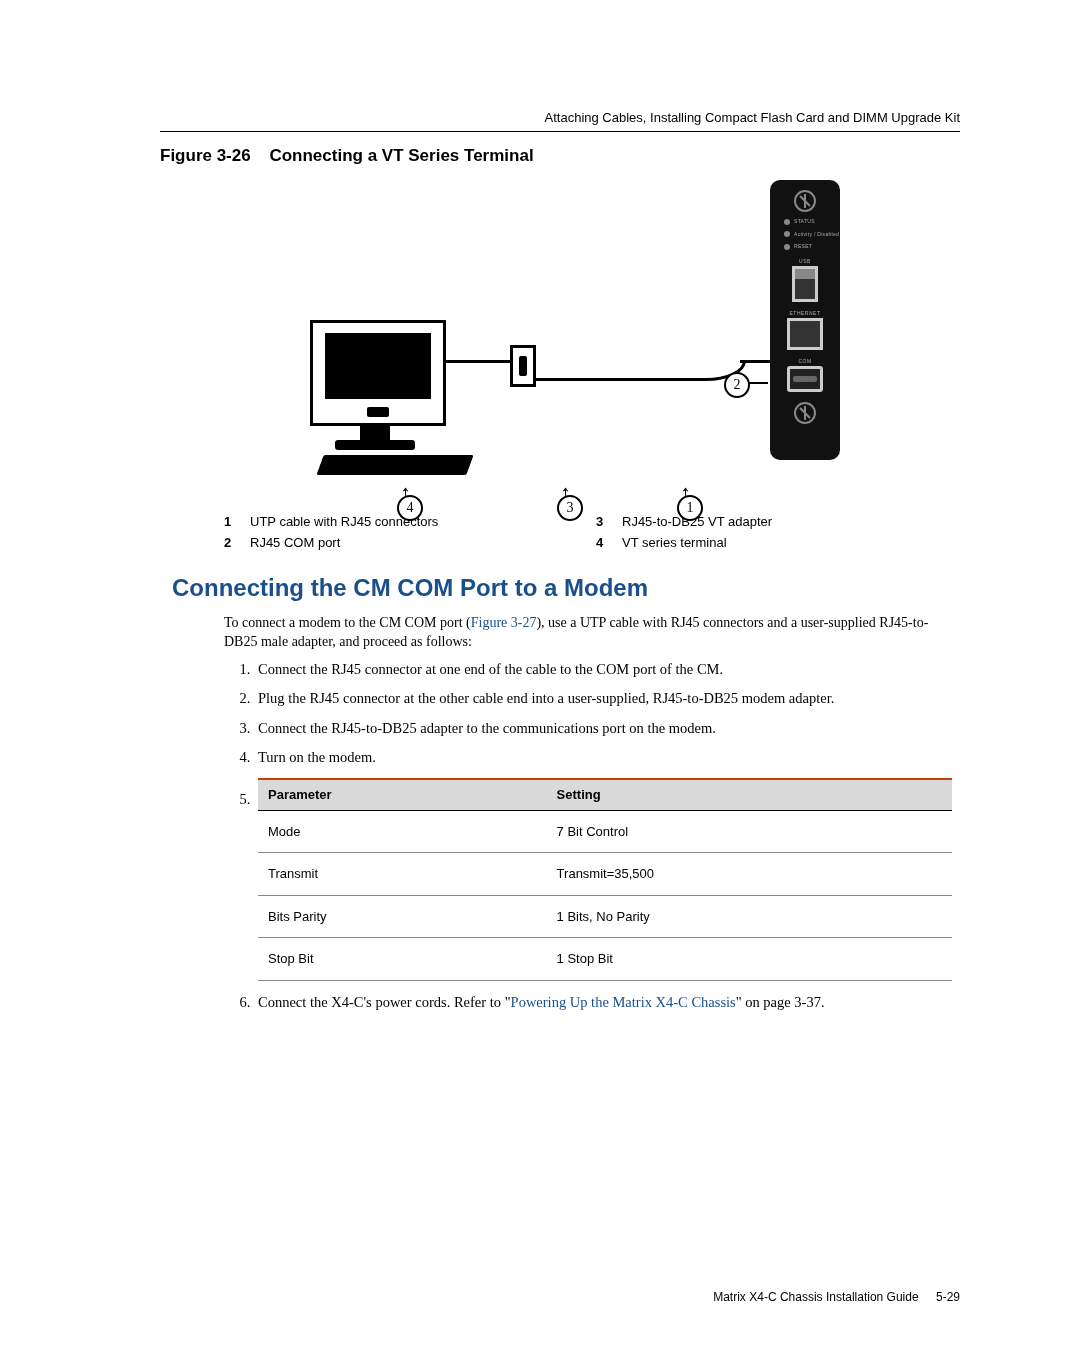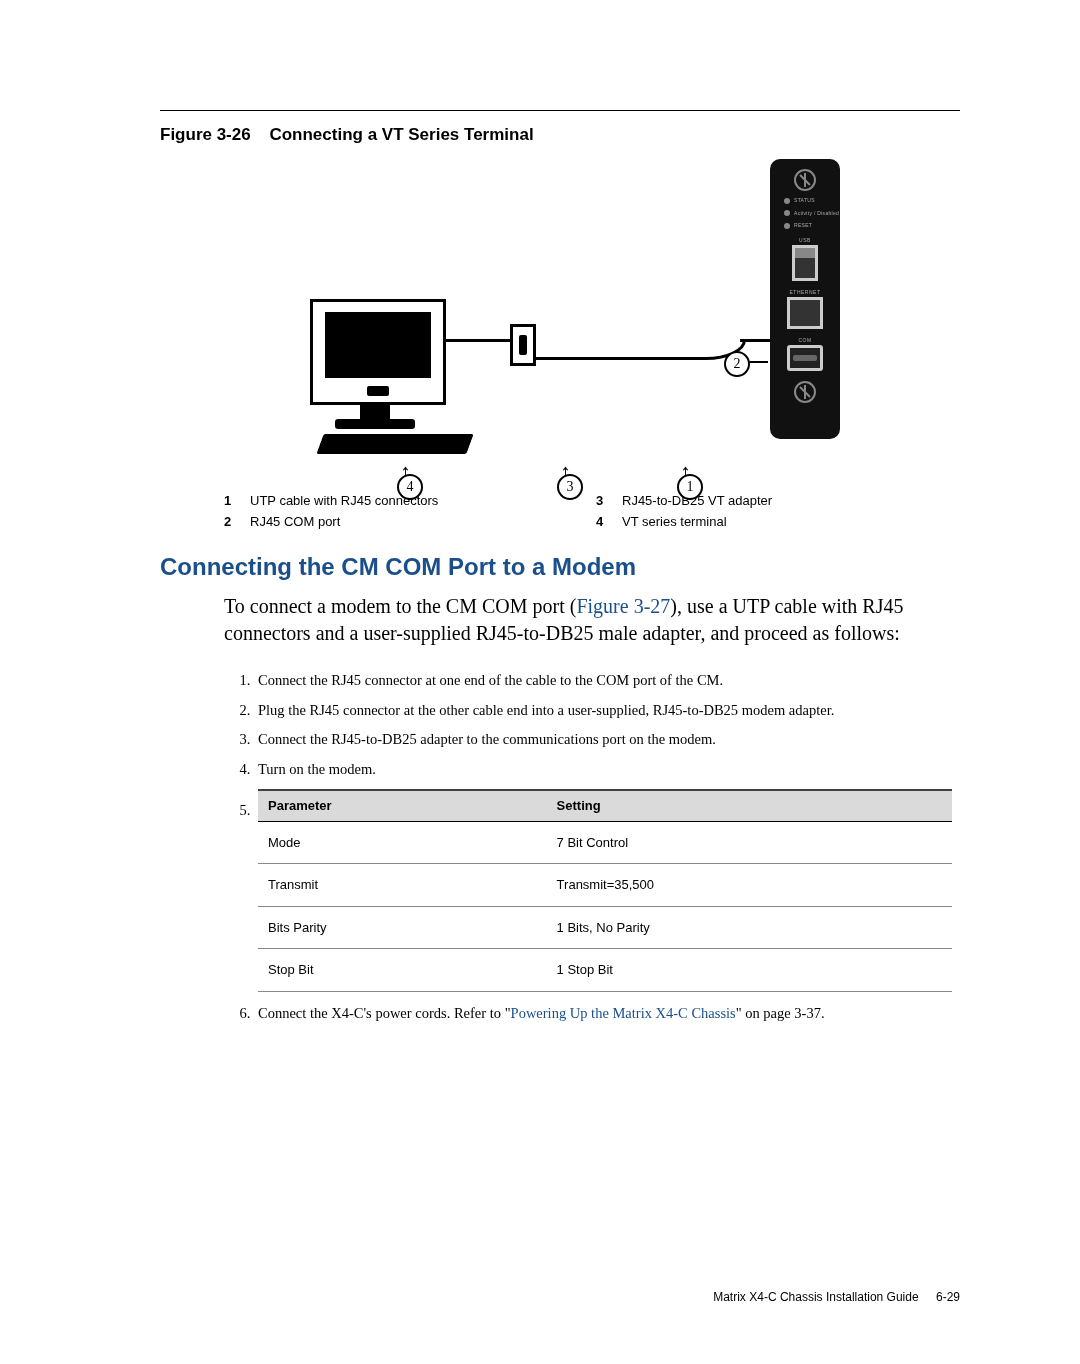--- a/index.html
+++ b/index.html
@@ -112,28 +112,28 @@
     row-gap: 6px;
     font-size: 13px;
     margin: 0 0 24px 64px;
   }
   .legend .n { font-weight: bold; }
   h2.section {
     font-family: Arial, Helvetica, sans-serif;
     font-size: 24px;
     font-weight: bold;
     color: #1a4f8b;
-    margin: 14px 0 12px 0;
+    margin: 14px 0 12px 12px;
   }
   .body-indent { margin-left: 64px; }
   p.body {
     font-family: "Palatino Linotype", Georgia, serif;
-    font-size: 20px;
+    font-size: 14px;
     line-height: 1.35;
-    margin: 0 0 24px 0;
+    margin: 0 0 8px 0;
   }
   .link { color: #1a4f8b; }
   ol.steps {
     font-family: "Palatino Linotype", Georgia, serif;
     font-size: 14.5px;
     line-height: 1.35;
     padding-left: 22px;
     margin: 8px;
   }
   ol.steps > li { margin-bottom: 10px; padding-left: 4px; }
@@ -141,41 +141,42 @@
     width: 100%;
     border-collapse: collapse;
     font-family: Arial, Helvetica, sans-serif;
     font-size: 13px;
     margin: 6px 0 12px 0;
   }
   table.params th {
     text-align: left;
     background: #dadada;
     padding: 6px 10px;
-    border-top: 2px solid #404040;
+    border-top: 2px solid #c2410c;
     border-bottom: 1px solid #000;
     font-weight: bold;
   }
   table.params td {
     padding: 12px 10px;
     border-bottom: 1px solid #888;
   }
   .footer {
     position: absolute;
     bottom: 60px;
     right: 120px;
     font-size: 12px;
   }
   .footer .pg { margin-left: 14px; }
 </style>
 </head>
 <body>
 
 <div class="page">
 
+  <div class="running-head">Attaching Cables, Installing Compact Flash Card and DIMM Upgrade Kit</div>
   <hr class="rule">
 
   <p class="fig-caption">
     <span class="fignum">Figure 3-26</span>
     <span>Connecting a VT Series Terminal</span>
   </p>
 
   <div class="figure">
 
     <div class="cm-module">
@@ -268,16 +269,16 @@
         </table>
       </li>
       <li>
         <span>Connect the X4-C's power cords. Refer to "</span><span class="link">Powering Up the Matrix X4-C Chassis</span><span>" on page 3-37.</span>
       </li>
     </ol>
   </div>
 
   <div class="footer">
     <span>Matrix X4-C Chassis Installation Guide</span>
-    <span class="pg">6-29</span>
+    <span class="pg">5-29</span>
   </div>
 
 </div>
 
 </body></html>

